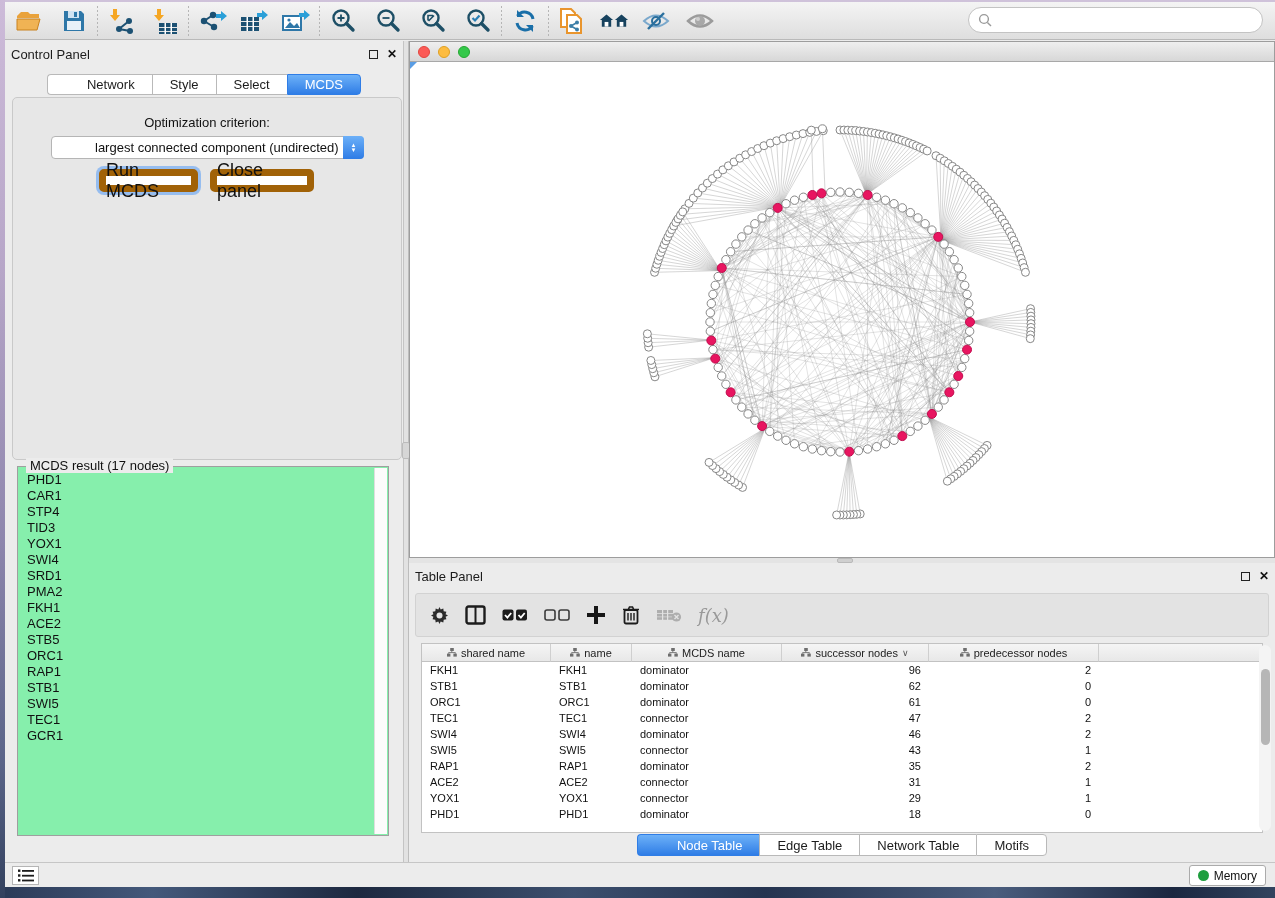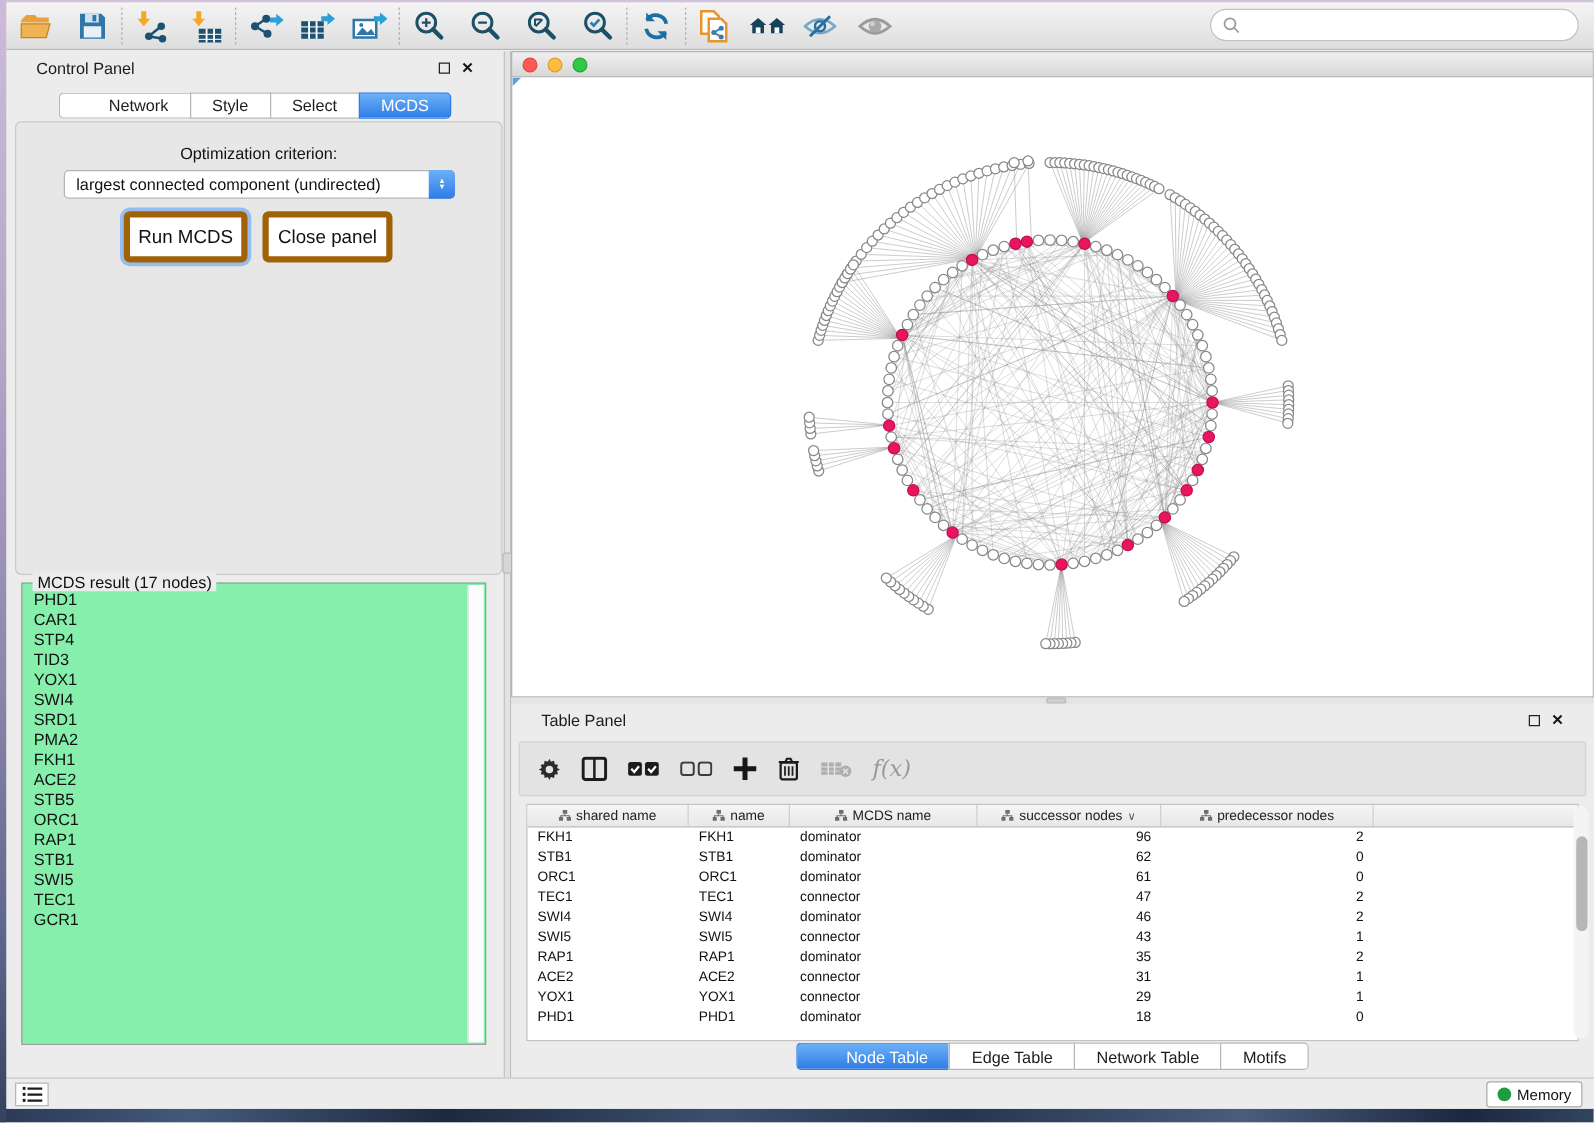--- a/index.html
+++ b/index.html
@@ -21,42 +21,42 @@
   .tbtn { width:30px; height:30px; display:flex; align-items:center; justify-content:center; flex:0 0 auto; }
   .tsep { width:1px; height:30px; margin:0 8px; flex:0 0 auto;
     background:repeating-linear-gradient(#b5b5b5 0 2px, transparent 2px 4px); }
   #search-box { position:absolute; right:12px; top:5px; width:295px; height:26px;
     background:#fff; border:1px solid #c3c3c3; border-radius:13px;
     display:flex; align-items:center; padding-left:9px; color:#9a9a9a; font-size:13px; }
   #search-box input { border:none; outline:none; background:transparent; font-size:13px; width:250px; }
 
   
   #control-panel { position:absolute; left:5px; top:41px; width:398px; height:821px; background:#ececec; }
-  .panel-head { height:26px; display:flex; align-items:center; padding:0 24px; }
+  .panel-head { height:26px; display:flex; align-items:center; padding:0 6px; }
   .panel-title { font-size:13px; color:#1c1c1c; }
   .win-ctrls { margin-left:auto; display:flex; align-items:center; gap:9px; }
   .float-btn { width:9px; height:9px; border:1.5px solid #222; background:transparent; }
   .close-btn { font-size:12px; font-weight:bold; color:#111; line-height:9px; }
   #cp-tabs { position:absolute; left:0; top:33px; width:100%; display:flex; justify-content:center; }
   .tab { height:21px; padding:0 17px; font-size:13px; color:#1c1c1c; background:#fff;
     border:1px solid #b9b9b9; border-right:none; display:flex; align-items:center; }
   .tab:first-child { border-radius:4px 0 0 4px;padding-left:39px; }
   .tab:last-child { border-radius:0 4px 4px 0; border-right:1px solid #b9b9b9; }
   .tab.active { background:linear-gradient(#6db1f8,#2f7de6); color:#fff; border-color:#2f7de6; }
   #cp-box { position:absolute; left:7px; top:56px; width:390px; height:363px;
     background:#e7e7e7; border:1px solid #c9c9c9; border-radius:5px; }
   #opt-label { position:absolute; left:0; top:17px; width:100%; text-align:center; font-size:13px; color:#111; }
   #opt-select { position:absolute; left:38px; top:38px; width:313px; height:23px; background:#fff;
-    border:1px solid #b5b5b5; border-radius:4px; display:flex; align-items:center; }
+    border:1px solid #b5b5b5; border-radius:4px; display:flex; align-items:center;padding-left:34px; }
   #opt-select .val { flex:1; font-size:13px; color:#111; padding-left:9px; white-space:nowrap; }
   #opt-select .stepper { width:21px; height:23px; margin-right:-1px; border-radius:0 4px 4px 0;
     background:linear-gradient(#6cb0f8,#2e7ce6); display:flex; flex-direction:column;
     align-items:center; justify-content:center; color:#fff; font-size:6px; line-height:5px; }
-  .cp-btn { position:absolute; top:71px; height:41px; background:#fff; border:5px solid #a16207;
-    border-radius:5px; font-size:15px; color:#111; display:flex; align-items:center; justify-content:center; }
+  .cp-btn { position:absolute; top:71px; height:23px; background:#fff; border:7px solid #a16207;
+    border-radius:5px; font-size:18px; color:#111; display:flex; align-items:center; justify-content:center; }
   #run-btn { left:86px; width:99px; box-shadow:0 0 0 3px rgba(96,161,245,.6); }
   #closepanel-btn { left:197px; width:104px; }
 
   #mcds-box { position:absolute; left:12px; top:425px; width:372px; height:370px;
     border:1px solid #9f9f9f; background:#86efac; }
   #mcds-legend { position:absolute; left:8px; top:-9px; background:#ececec; padding:0 4px;
     font-size:13px; color:#111; }
   #mcds-list { position:absolute; left:1px; top:5px; width:352px; bottom:1px; overflow:hidden;
     font-size:13px; color:#111; padding-left:8px; }
   #mcds-list div { line-height:16px; }

